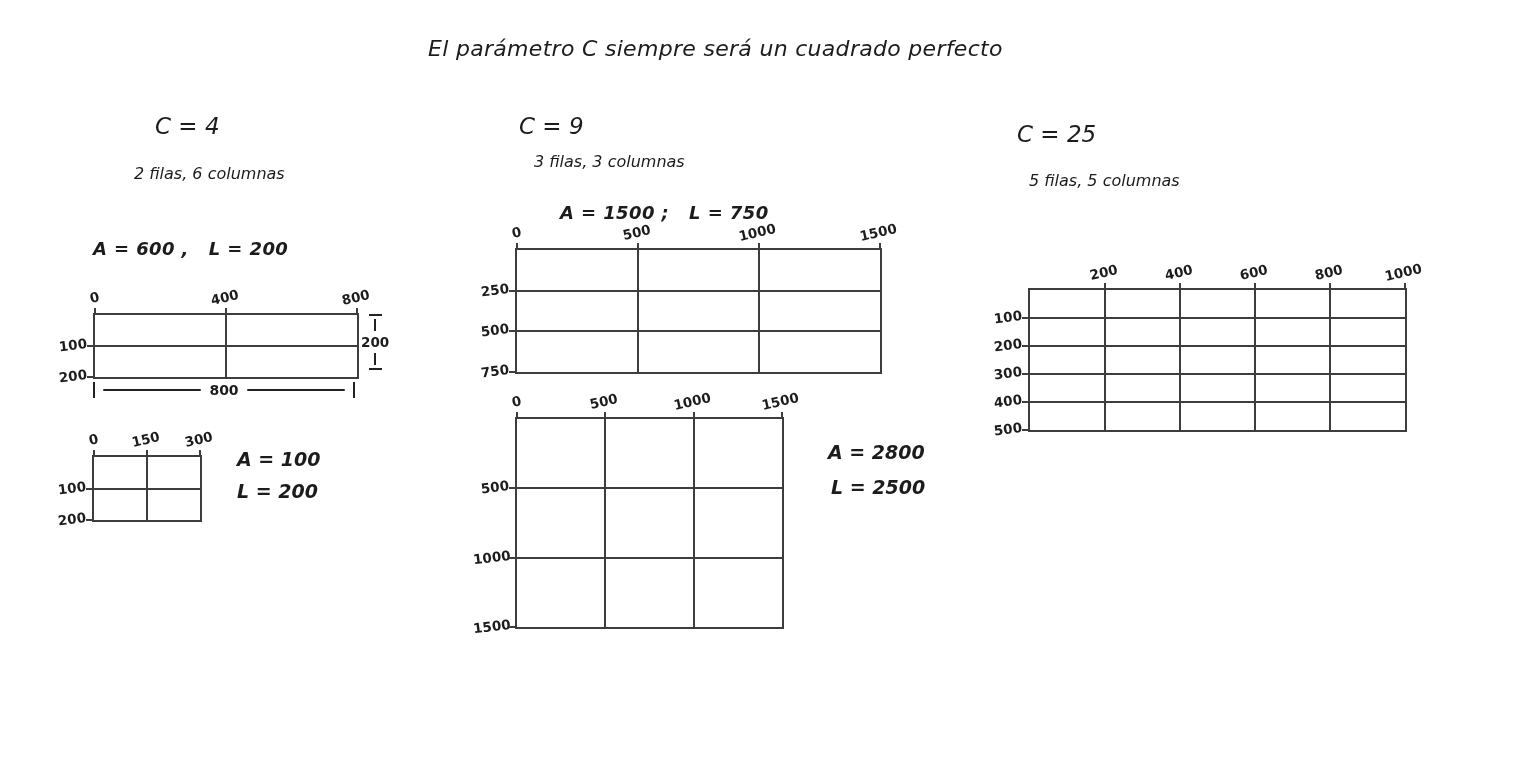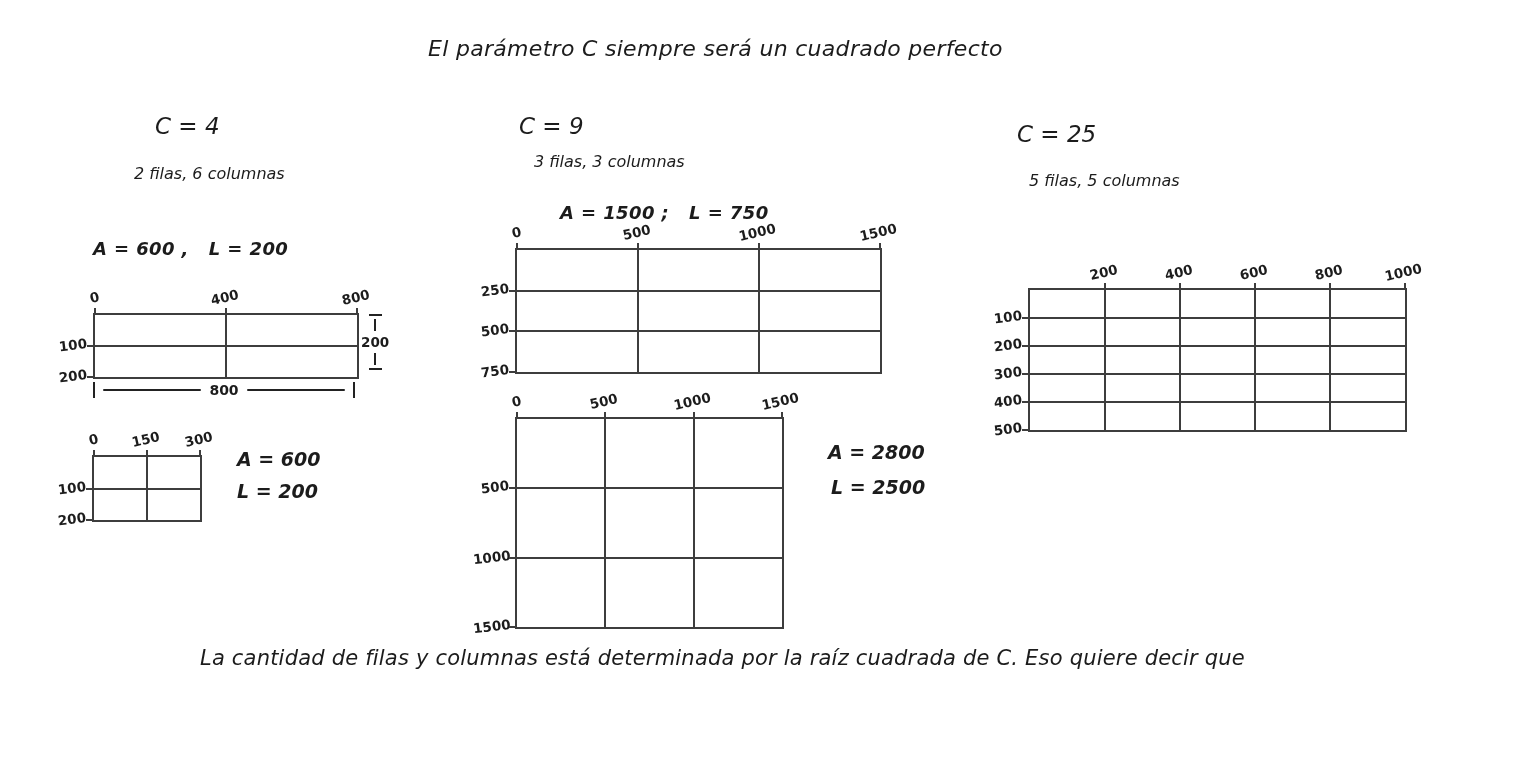--- a/index.html
+++ b/index.html
@@ -85,21 +85,21 @@
       <div class="xmark" style="left: 0%;"></div>
       <div class="xtick" style="left: 50%;">150</div>
       <div class="xmark" style="left: 50%;"></div>
       <div class="xtick" style="left: 100%;">300</div>
       <div class="xmark" style="left: 100%;"></div>
       <div class="ytick" style="top: 50%;">100</div>
       <div class="ymark" style="top: 50%;"></div>
       <div class="ytick" style="top: 100%;">200</div>
       <div class="ymark" style="top: 100%;"></div>
     </div>
-  <div class="txt side-param" style="left:237px;top:448px;">A = 600</div>
+  <div class="txt side-param" style="left:237px;top:448px;">A = 100</div>
   <div class="txt side-param" style="left:237px;top:480px;">L = 200</div>
 
   <div class="txt c-label" style="left:519px;top:113px;">C = 9</div>
   <div class="txt rc-label" style="left:534px;top:152px;">3 filas, 3 columnas</div>
   <div class="txt params" style="left:560px;top:202px;">A = 1500 ;   L = 750</div>
 
   <div class="grid" style="left:515px;top:248px;width:363px;height:122px;">
       <div class="vline" style="left: 33.3333%;"></div>
       <div class="vline" style="left: 66.6667%;"></div>
       <div class="hline" style="top: 33.3333%;"></div>
@@ -170,15 +170,14 @@
       <div class="ytick" style="top: 40%;">200</div>
       <div class="ymark" style="top: 40%;"></div>
       <div class="ytick" style="top: 60%;">300</div>
       <div class="ymark" style="top: 60%;"></div>
       <div class="ytick" style="top: 80%;">400</div>
       <div class="ymark" style="top: 80%;"></div>
       <div class="ytick" style="top: 100%;">500</div>
       <div class="ymark" style="top: 100%;"></div>
     </div>
 
-  <div class="txt footer-line" style="left:200px;top:646px;">La cantidad de filas y columnas está determinada por la raíz cuadrada de C. Eso quiere decir que</div>
 
 </div>
 
 </body></html>

